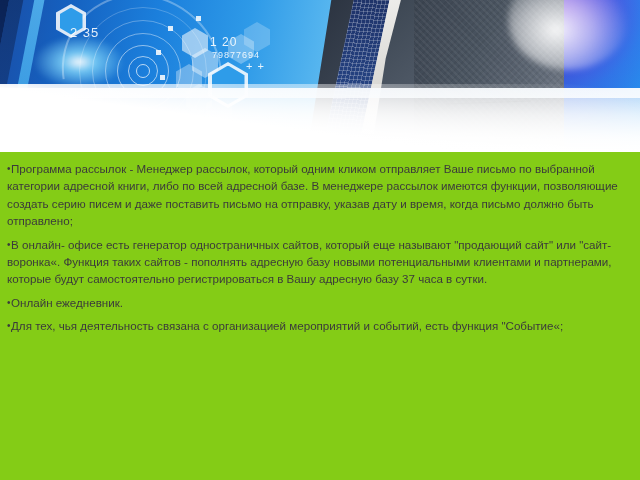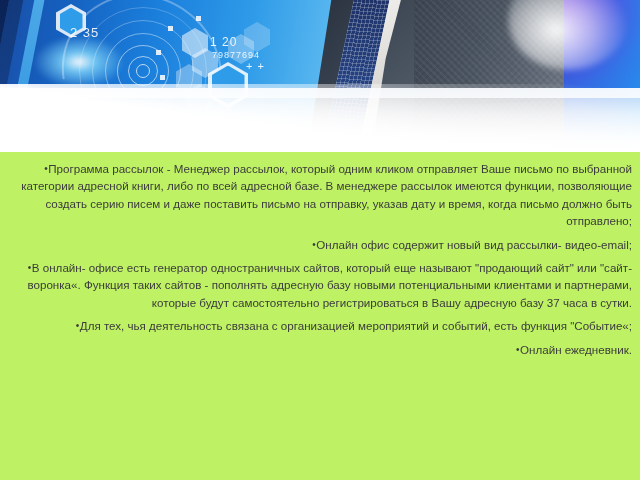--- a/index.html
+++ b/index.html
@@ -11,21 +11,21 @@
     width: 640px;
     height: 480px;
     overflow: hidden;
     font-family: "Liberation Sans", sans-serif;
   }
 
   .slide {
     position: relative;
     width: 640px;
     height: 480px;
-    background: #bef264;
+    background: #84cc16;
   }
 
   
   .banner {
     position: absolute;
     left: 0;
     top: 0;
     width: 640px;
     height: 152px;
     overflow: hidden;
@@ -308,21 +308,21 @@
   .bullets {
     margin: 0;
     padding: 0 8px 0 7px;
     list-style: none;
   }
   .bullets li {
     font-size: 11.6px;
     line-height: 17.4px;
     color: #3b3b3b;
     margin: 0 0 6px 0;
-    text-align: right;
+    text-align: left;
   }
   .bullets li::before {
     content: "\2022";
     font-size: 10px;
     margin-right: 0.5px;
     vertical-align: 1px;
   }
 </style>
 </head>
 <body>
@@ -387,20 +387,19 @@
 
     <div class="band"></div>
     <div class="fade"></div>
     <div class="fade-diag"></div>
   </div>
 
   <div class="content">
 
     <ul class="bullets">
       <li>Программа рассылок - Менеджер рассылок, который одним кликом отправляет Ваше письмо по выбранной категории адресной книги, либо по всей адресной базе. В менеджере рассылок имеются функции, позволяющие создать серию писем и даже поставить письмо на отправку, указав дату и время, когда письмо должно быть отправлено;</li>
-      <li>Онлайн офис содержит новый вид рассылки- видео-email;</li>
       <li>В онлайн- офисе есть генератор одностраничных сайтов, который еще называют "продающий сайт" или "сайт-воронка«. Функция таких сайтов - пополнять адресную базу новыми потенциальными клиентами и партнерами, которые будут самостоятельно регистрироваться в Вашу адресную базу 37 часа в сутки.</li>
+      <li>Онлайн ежедневник.</li>
       <li>Для тех, чья деятельность связана с организацией мероприятий и событий, есть функция "Событие«;</li>
-      <li>Онлайн ежедневник.</li>
     </ul>
   </div>
 
 </div>
 
 </body></html>

